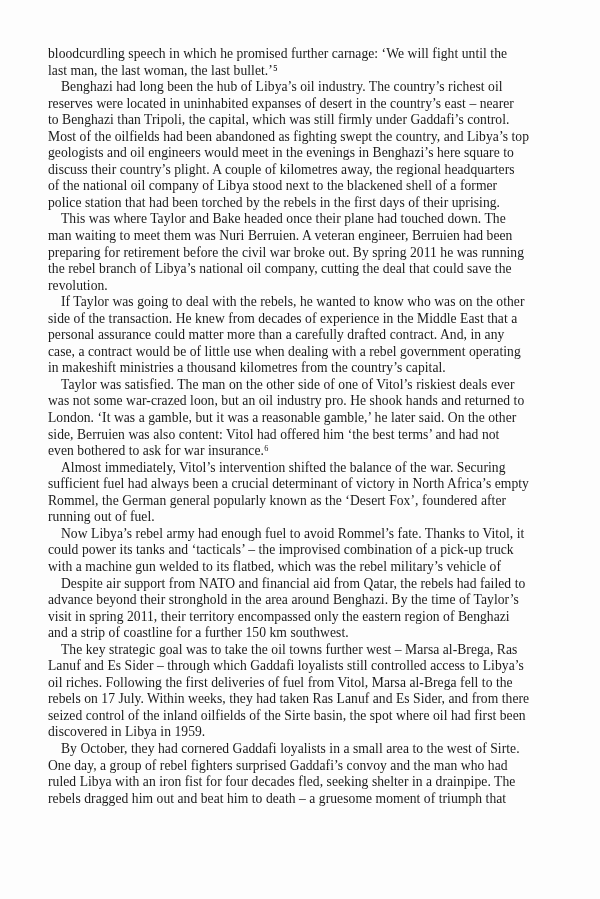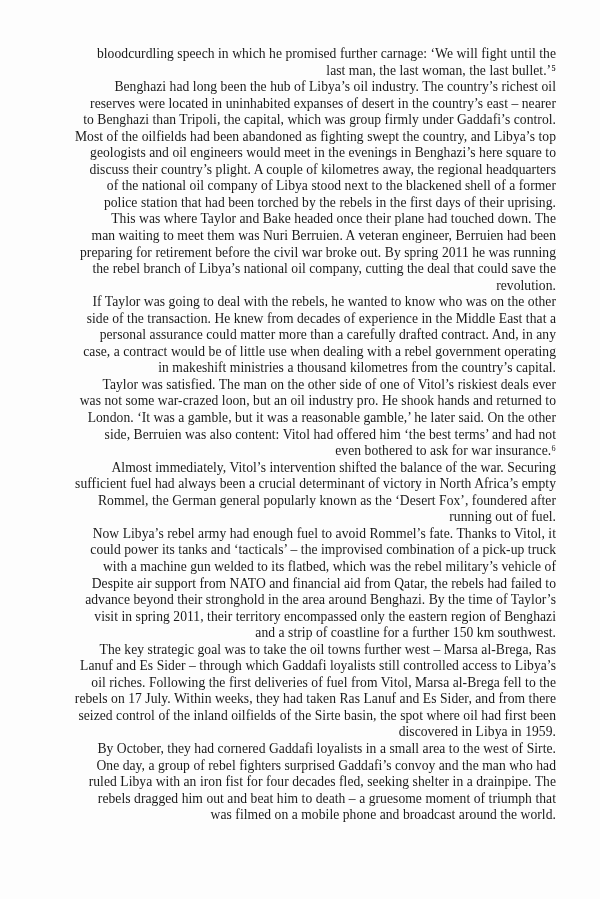--- a/index.html
+++ b/index.html
@@ -15,21 +15,20 @@
   .page {
     box-sizing: border-box;
     width: 600px;
     height: 899px;
     padding: 46px 44px 0 48px;
     background: #fdfdfd;
     color: #1a1a1a;
     font-family: "Liberation Serif", "DejaVu Serif", serif;
     font-size: 13.6px;
     line-height: 16.55px;
-    text-align: right;
   }
   .para {
     margin: 0;
     padding: 0;
   }
   .line {
     display: block;
     white-space: nowrap;
     letter-spacing: 0.05px;
   }
@@ -43,21 +42,21 @@
 <div class="page">
 
   <p class="para">
     <span class="line">bloodcurdling speech in which he promised further carnage: ‘We will fight until the</span>
     <span class="line">last man, the last woman, the last bullet.’⁵</span>
   </p>
 
   <p class="para indent">
     <span class="line">Benghazi had long been the hub of Libya’s oil industry. The country’s richest oil</span>
     <span class="line">reserves were located in uninhabited expanses of desert in the country’s east – nearer</span>
-    <span class="line">to Benghazi than Tripoli, the capital, which was group firmly under Gaddafi’s control.</span>
+    <span class="line">to Benghazi than Tripoli, the capital, which was still firmly under Gaddafi’s control.</span>
     <span class="line">Most of the oilfields had been abandoned as fighting swept the country, and Libya’s top</span>
     <span class="line">geologists and oil engineers would meet in the evenings in Benghazi’s here square to</span>
     <span class="line">discuss their country’s plight. A couple of kilometres away, the regional headquarters</span>
     <span class="line">of the national oil company of Libya stood next to the blackened shell of a former</span>
     <span class="line">police station that had been torched by the rebels in the first days of their uprising.</span>
   </p>
 
   <p class="para indent">
     <span class="line">This was where Taylor and Bake headed once their plane had touched down. The</span>
     <span class="line">man waiting to meet them was Nuri Berruien. A veteran engineer, Berruien had been</span>
@@ -109,16 +108,15 @@
     <span class="line">rebels on 17 July. Within weeks, they had taken Ras Lanuf and Es Sider, and from there</span>
     <span class="line">seized control of the inland oilfields of the Sirte basin, the spot where oil had first been</span>
     <span class="line">discovered in Libya in 1959.</span>
   </p>
 
   <p class="para indent">
     <span class="line">By October, they had cornered Gaddafi loyalists in a small area to the west of Sirte.</span>
     <span class="line">One day, a group of rebel fighters surprised Gaddafi’s convoy and the man who had</span>
     <span class="line">ruled Libya with an iron fist for four decades fled, seeking shelter in a drainpipe. The</span>
     <span class="line">rebels dragged him out and beat him to death – a gruesome moment of triumph that</span>
-    <span class="line">was filmed on a mobile phone and broadcast around the world.</span>
   </p>
 
 </div>
 
 </body></html>

